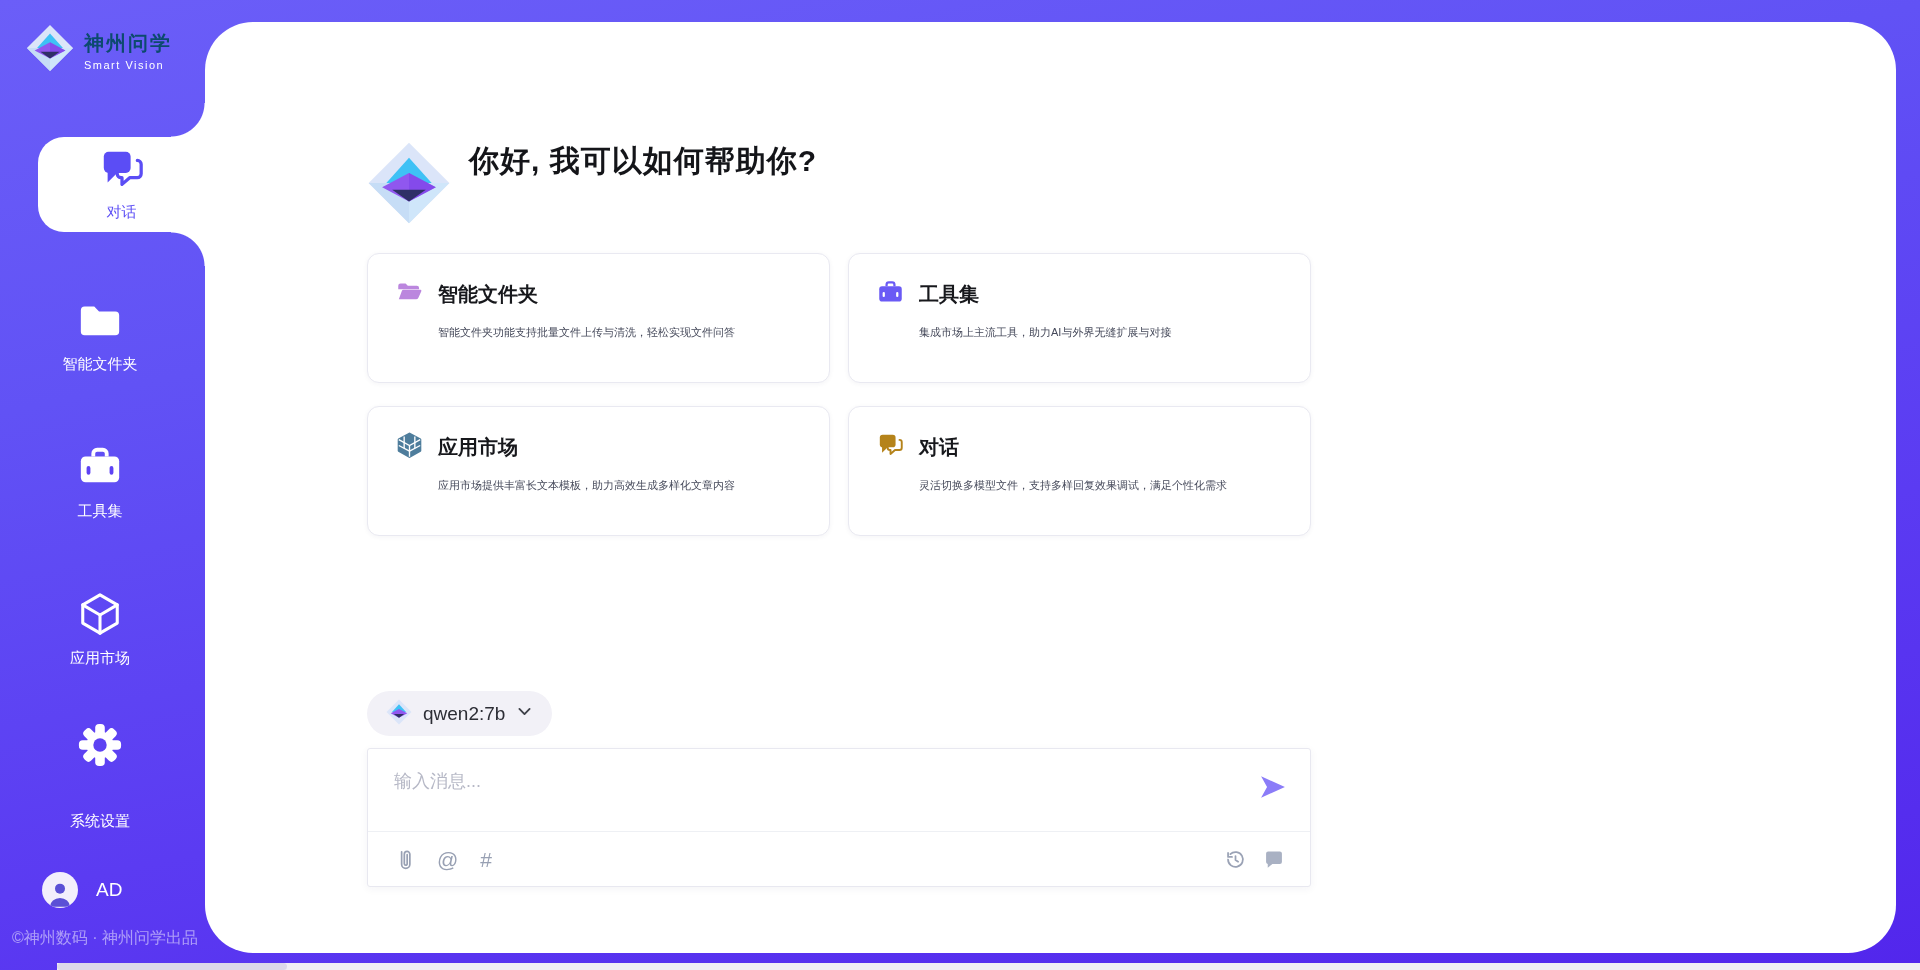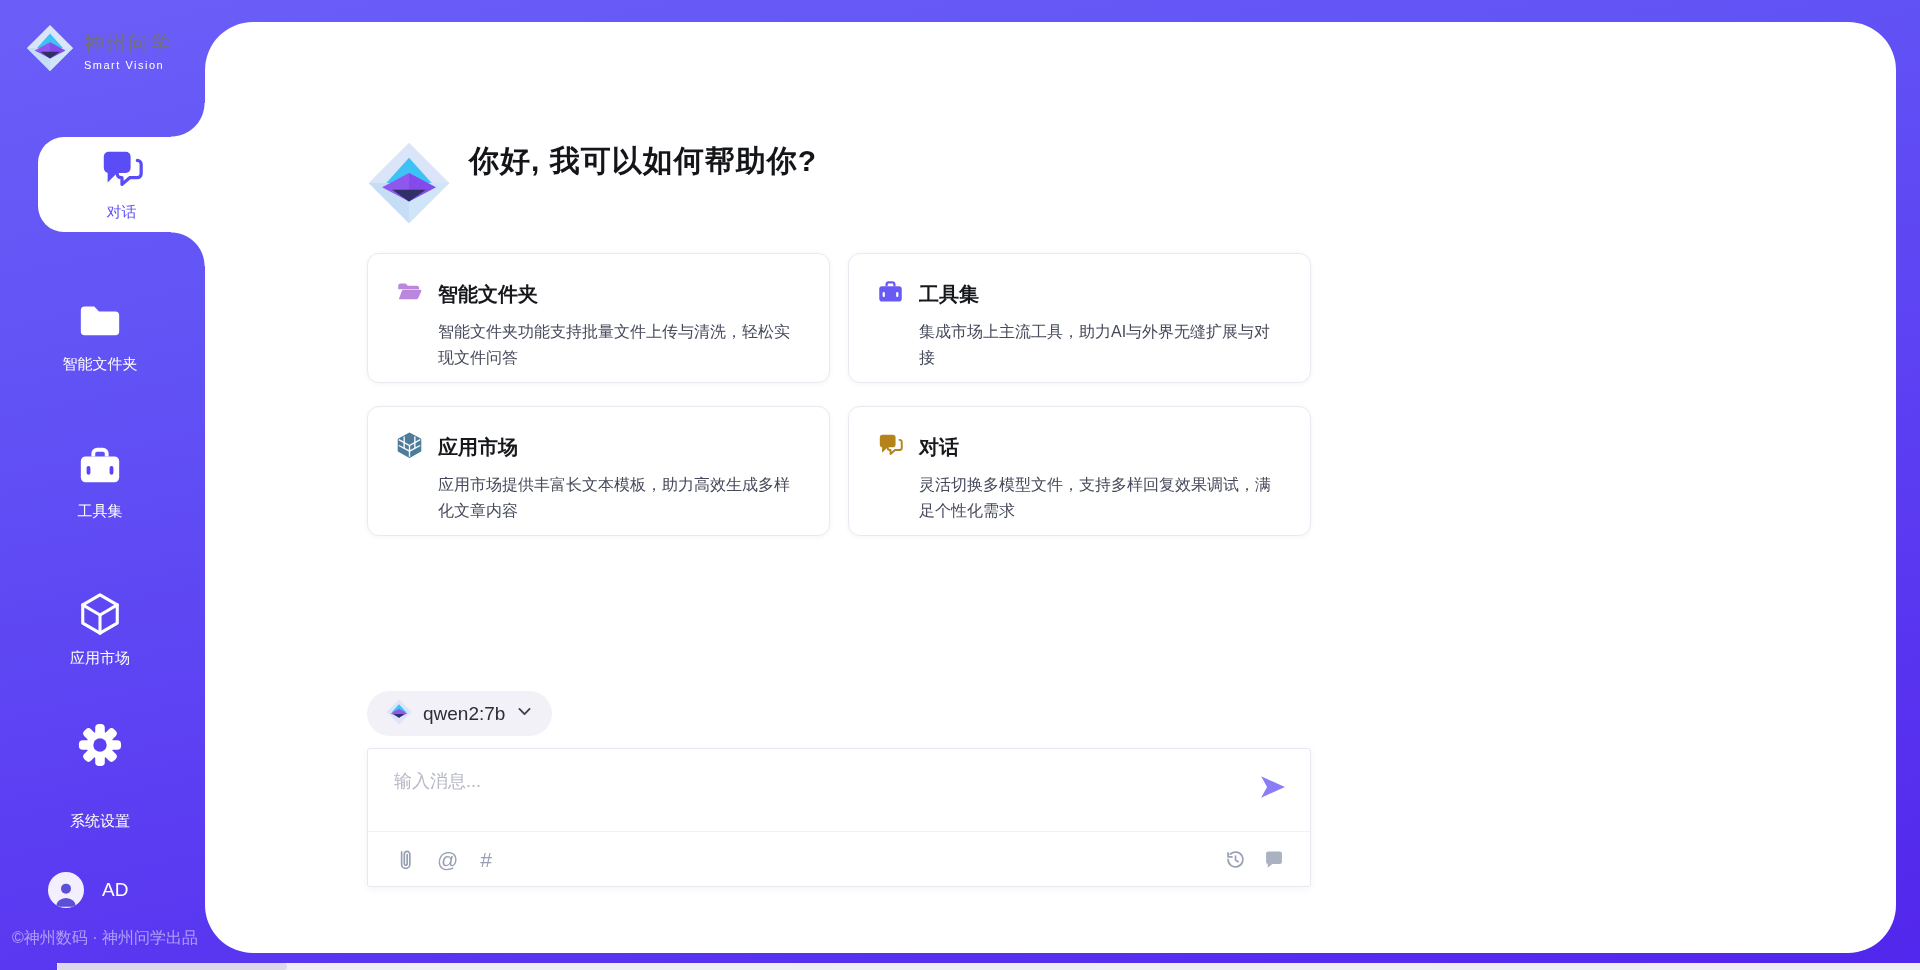--- a/index.html
+++ b/index.html
@@ -12,21 +12,21 @@
 
   
   .main-panel{
     position:absolute; left:205px; top:22px; width:1691px; height:931px;
     background:#ffffff; border-radius:48px;
   }
 
   
   .sidebar{ position:absolute; left:0; top:0; width:205px; height:970px; }
   .brand{ position:absolute; left:26px; top:24px; display:flex; align-items:center; gap:10px; }
-  .brand-text .brand-name{ color:#737373; font-size:20px; font-weight:normal; letter-spacing:2px; }
+  .brand-text .brand-name{ color:#0c4a6e; font-size:20px; font-weight:bold; letter-spacing:2px; }
   .brand-text .brand-sub{ color:#fff; font-size:11px; letter-spacing:1.5px; margin-top:2px; }
 
   .tab-active{
     position:absolute; left:38px; top:137px; width:167px; height:95px;
     background:#fff; border-radius:26px 0 0 26px;
     display:flex; align-items:center; justify-content:center; cursor:pointer;
   }
   .tab-active .tab-inner{ width:126px; display:flex; flex-direction:column; align-items:center; gap:6px; }
   .tab-active .tab-label{ color:#5b4df5; font-size:15px; }
   .fillet{ position:absolute; left:171px; width:34px; height:34px; }
@@ -35,41 +35,41 @@
 
   .side-item{
     position:absolute; left:0; width:200px; height:84px;
     display:flex; flex-direction:column; align-items:center; justify-content:center; gap:8px;
     color:#fff; cursor:pointer;
   }
   .side-item .side-label{ font-size:15px; color:#fff; }
   .side-item.p2{ top:293px; } .side-item.p3{ top:440px; }
   .side-item.p4{ top:587px; } .side-item.p5{ top:734px;gap:40px; }
 
-  .user-row{ position:absolute; left:48px; top:872px; display:flex; align-items:center; gap:18px; cursor:pointer; }
+  .user-row{ position:absolute; left:42px; top:872px; display:flex; align-items:center; gap:18px; cursor:pointer; }
   .avatar{ width:36px; height:36px; border-radius:50%; background:#f3effc; display:flex; align-items:flex-end; justify-content:center; overflow:hidden; }
   .user-name{ color:#fff; font-size:19px; }
   .side-footer{ position:absolute; left:12px; top:928px; color:rgba(255,255,255,0.5); font-size:16px; }
 
   
   .content{ position:absolute; left:367px; top:0; width:944px; height:931px; }
 
   .greeting{ position:absolute; top:141px; left:0; display:flex; align-items:flex-start; }
   .greeting-title{ font-size:30px; font-weight:bold; color:#141519; margin-left:18px; letter-spacing:1px; }
 
   .cards{ position:absolute; top:253px; left:0; width:944px;
     display:grid; grid-template-columns:463px 463px; grid-auto-rows:130px; column-gap:18px; row-gap:23px; }
   .card{
     background:#fff; border:1px solid #e9e9f1; border-radius:12px;
     box-shadow:0 1px 5px rgba(30,30,80,0.05);
     padding:25px 28px; cursor:pointer;
   }
   .card-head{ display:flex; align-items:center; gap:15px; }
   .card-title{ font-size:20px; font-weight:bold; color:#17181c; }
-  .card-desc{ margin-top:9px; margin-left:42px; font-size:16px; line-height:26px; color:#45495a; }
+  .card-desc{ margin-top:9px; margin-left:42px; font-size:11px; line-height:26px; color:#45495a; }
 
   .model-pill{
     position:absolute; top:691px; left:0; height:45px;
     display:inline-flex; align-items:center; gap:11px;
     background:#f2f1f7; border-radius:23px; padding:0 19px; cursor:pointer;
   }
   .model-name{ font-size:19px; color:#2c2d35;text-align:right; }
 
   .composer{
     position:absolute; top:748px; left:0; width:944px; height:139px;

